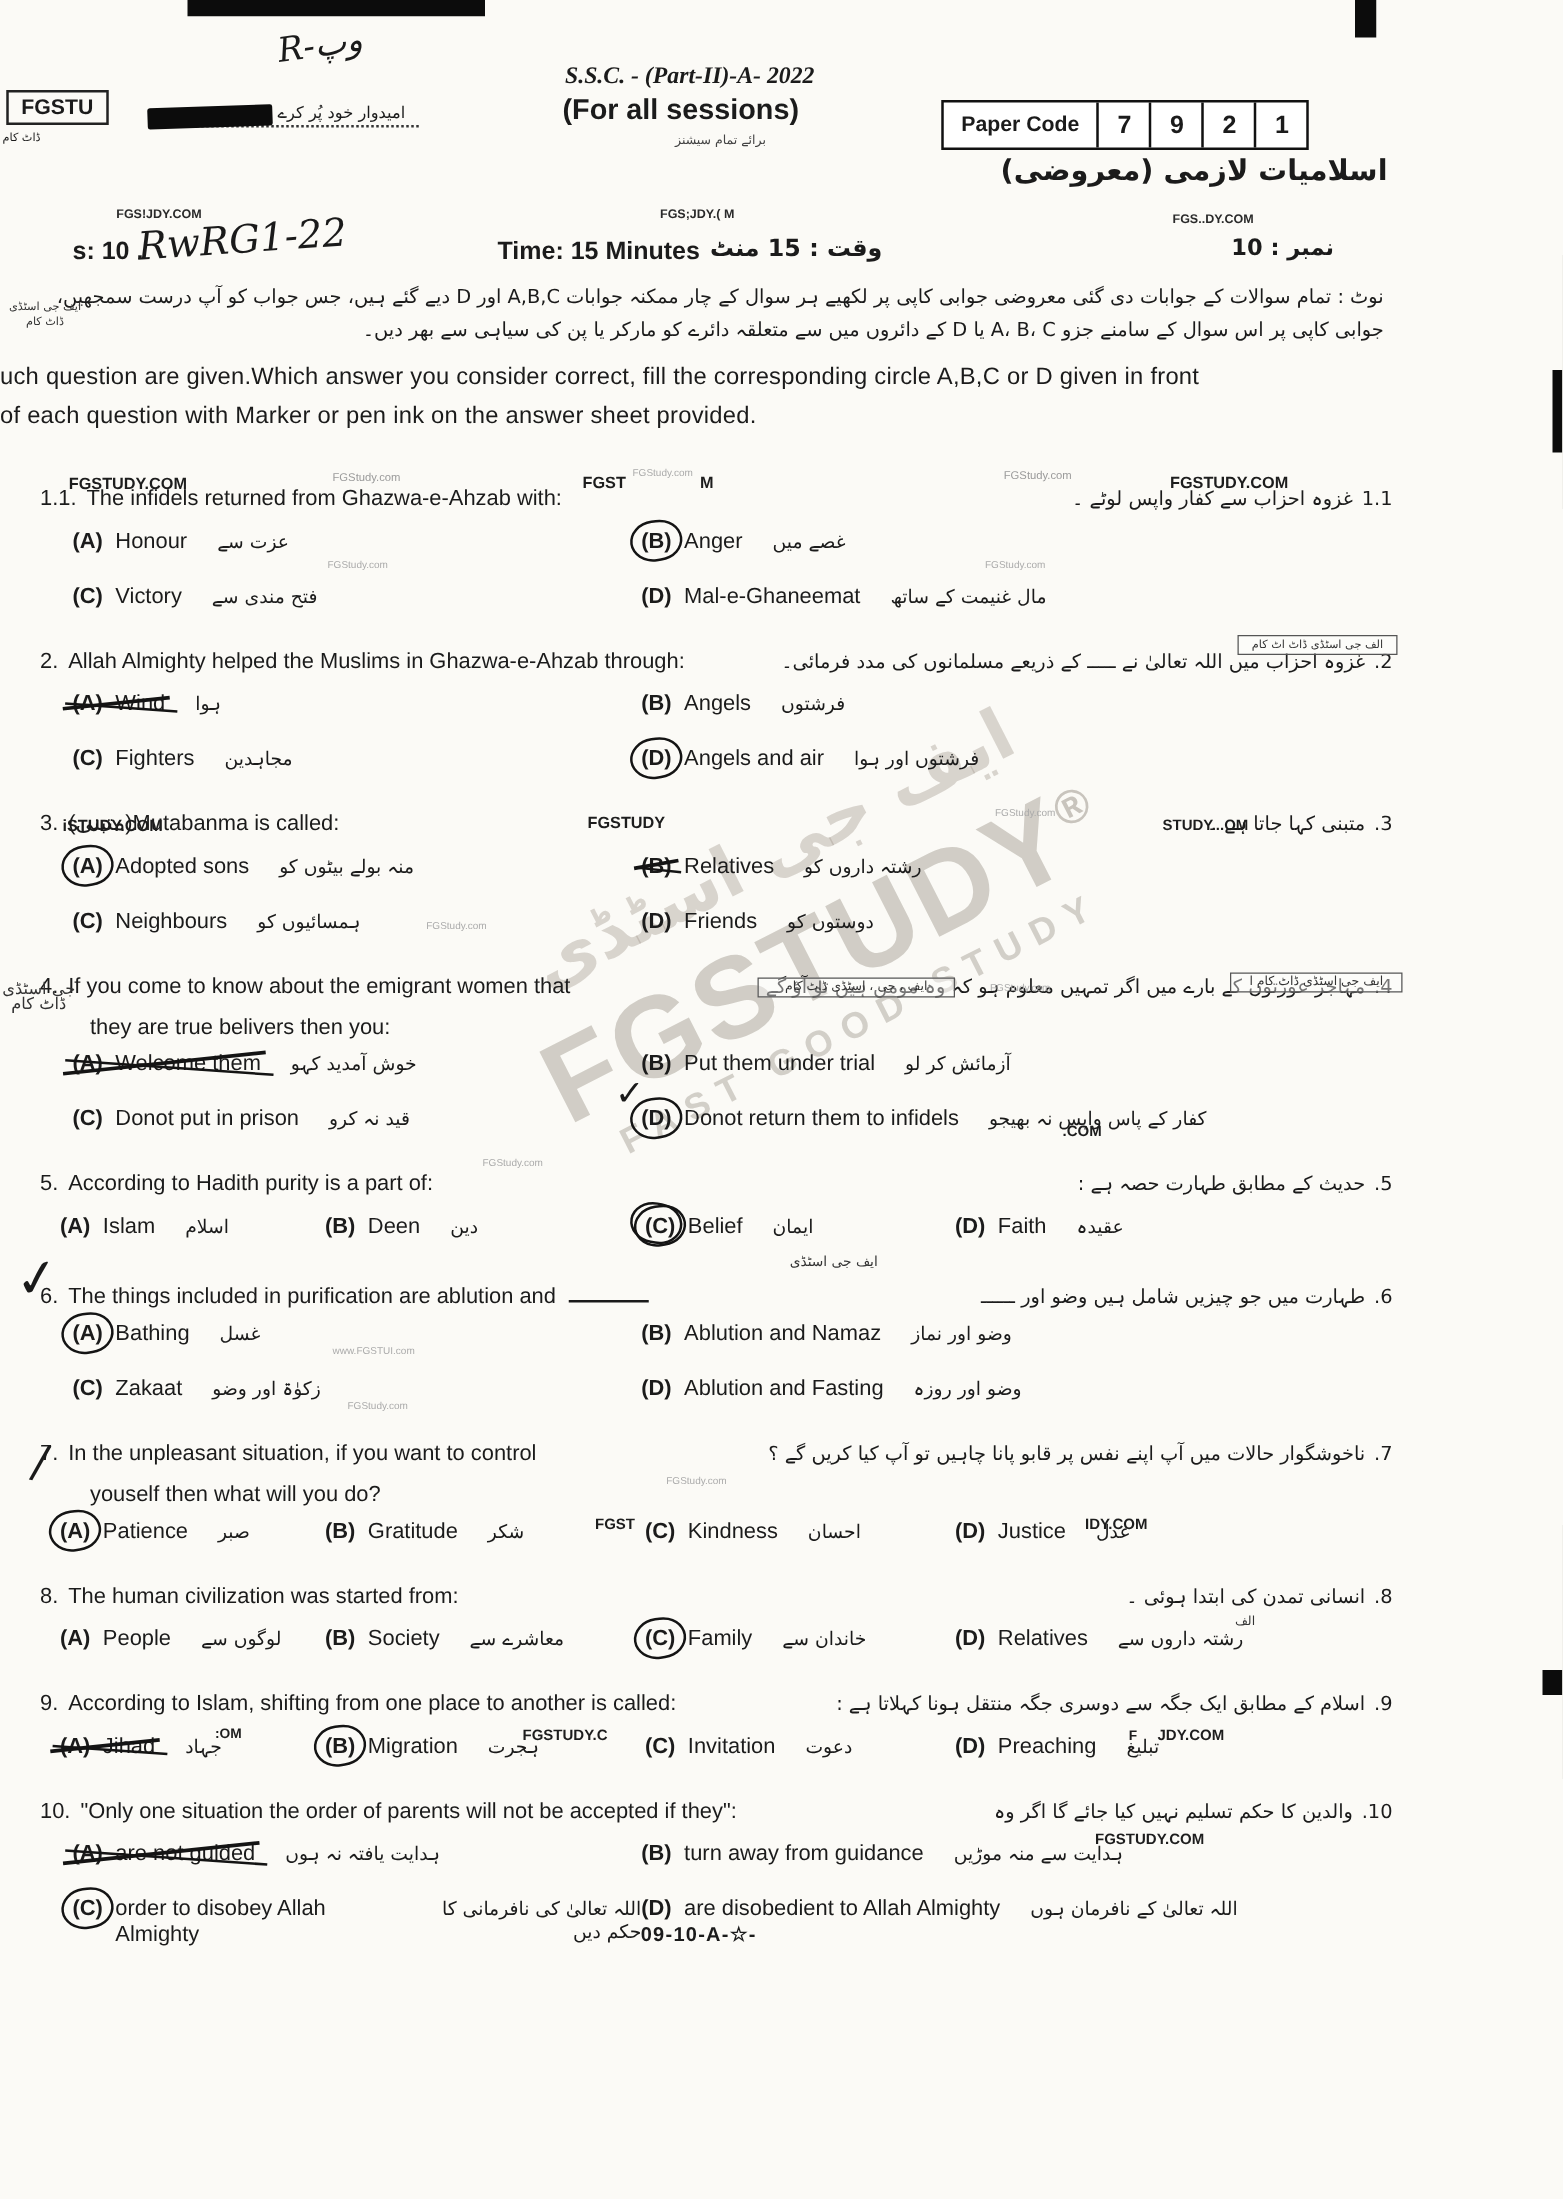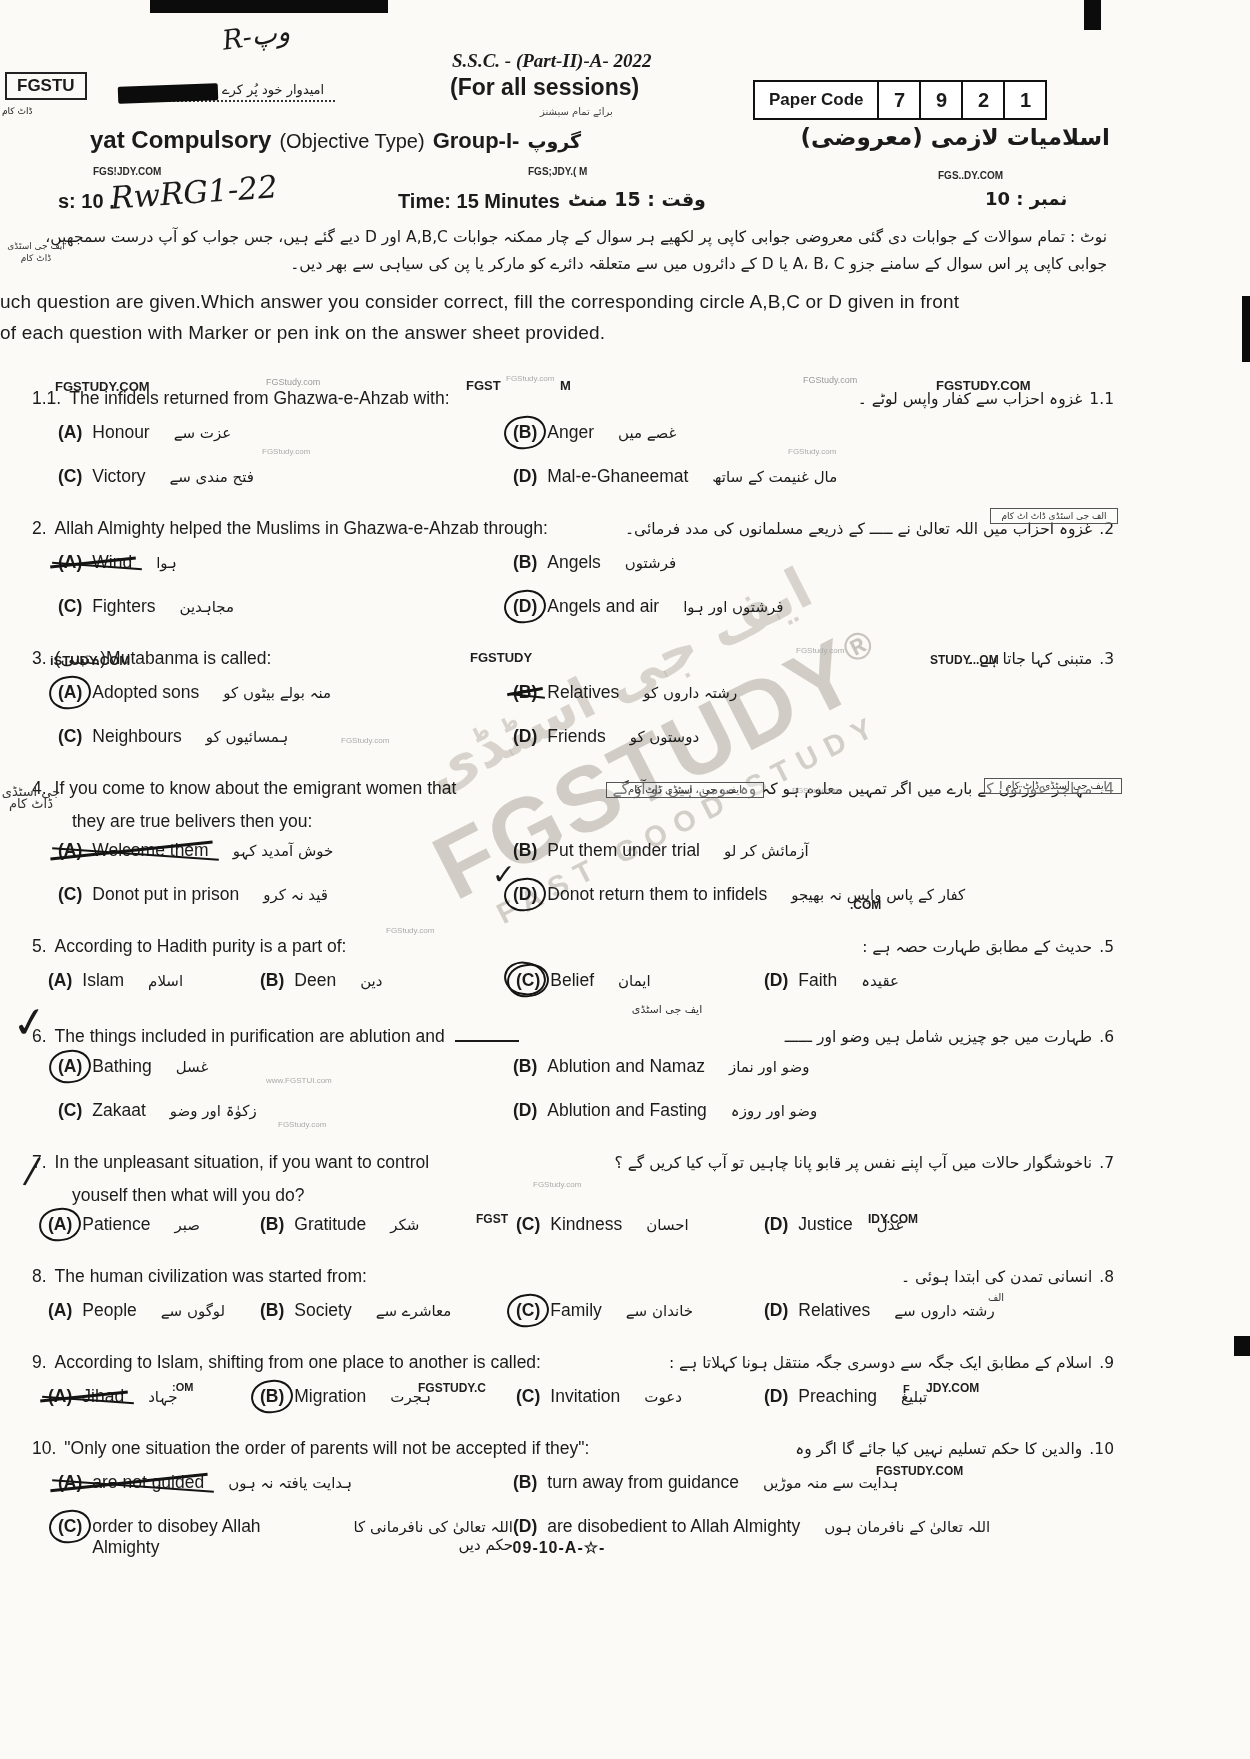--- a/index.html
+++ b/index.html
@@ -105,26 +105,20 @@
     <span class="pc-digit">9</span>
     <span class="pc-digit">2</span>
     <span class="pc-digit">1</span>
   </div>
 
   <div class="h-org">FGSTU</div>
   <div class="h-org-sub ur" dir="rtl">ڈاٹ کام</div>
   <div class="h-cand ur" dir="rtl">امیدوار خود پُر کرے</div>
   <div class="h-dots"></div>
 
-  <div class="h-title">
-    <span class="t-sub">yat Compulsory</span>
-    <span class="t-type">(Objective Type)</span>
-    <span class="t-group">Group-I-</span>
-    <span class="t-group-ur" dir="rtl">گروپ</span>
-  </div>
   <div class="h-title-ur ur" dir="rtl">اسلامیات لازمی (معروضی)</div>
 
   <div class="h-marks">s: 10 .</div>
   <div class="h-time">Time: 15  Minutes</div>
   <div class="h-time-ur ur" dir="rtl">وقت : 15 منٹ</div>
   <div class="h-marks-ur ur" dir="rtl">نمبر : 10</div>
 
   <div class="note-ur ur" dir="rtl">
     <div>نوٹ : تمام سوالات کے جوابات دی گئی معروضی جوابی کاپی پر لکھیے ہر سوال کے چار ممکنہ جوابات A,B,C اور D دیے گئے ہیں، جس جواب کو آپ درست سمجھیں،</div>
     <div>جوابی کاپی پر اس سوال کے سامنے جزو A، B، C یا D کے دائروں میں سے متعلقہ دائرے کو مارکر یا پن کی سیاہی سے بھر دیں۔</div>

